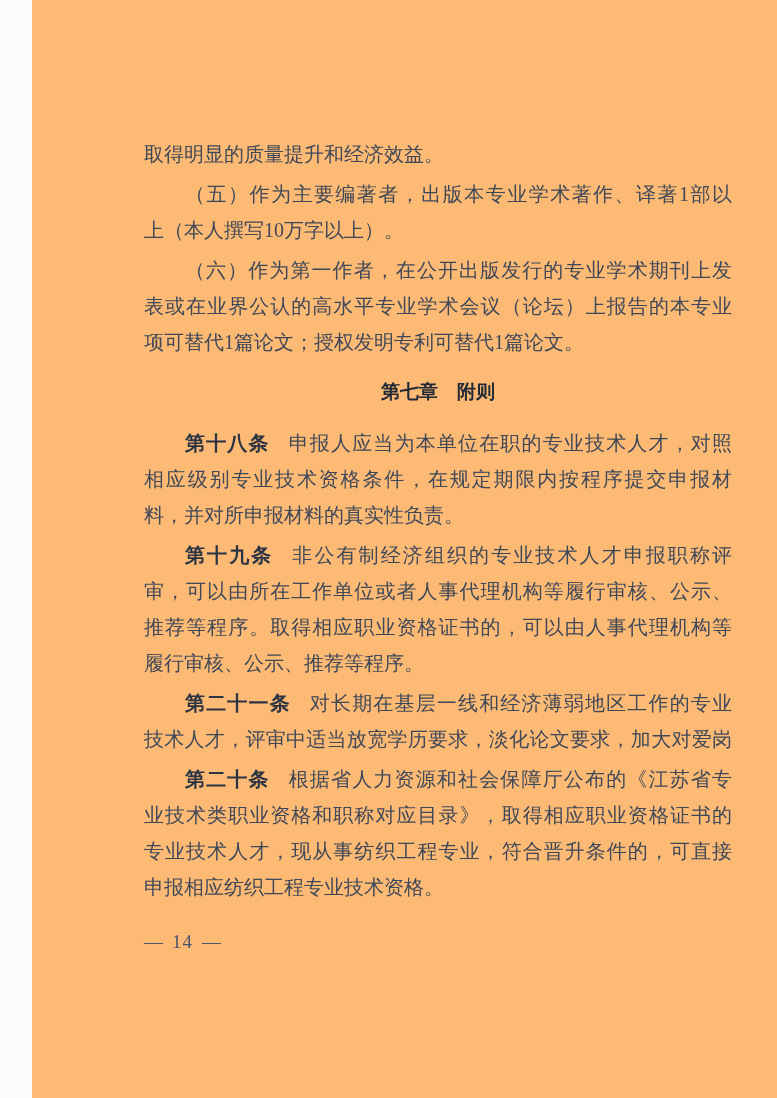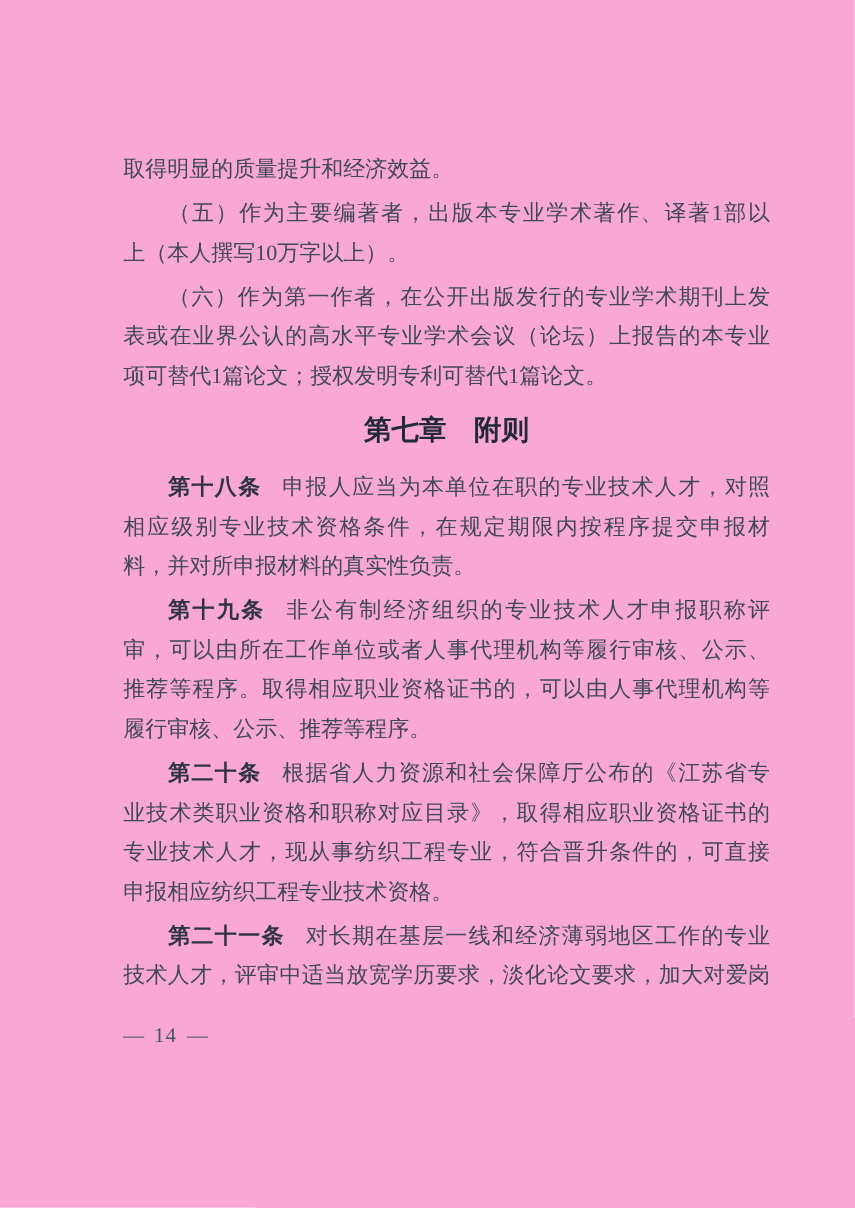--- a/index.html
+++ b/index.html
@@ -5,21 +5,22 @@
   html, body { margin: 0; padding: 0; }
   body {
     width: 777px; height: 1098px;
     background: #fcfcfb;
     position: relative;
     overflow: hidden;
     font-family: "Liberation Serif", "DejaVu Serif", serif;
   }
   .scan-page {
     position: absolute; inset: 0;
-    background: #f9a8d4;
+    background: #fdba74;
+    margin-left: 32px;
   }
   .content {
     position: absolute;
     left: 112px; top: 136px;
     width: 588px;
   }
   .para { margin: 0 0 4px 0; padding: 0; }
   .line {
     font-size: 20px;
     line-height: 36px;
@@ -32,21 +33,21 @@
     text-align: justify;
     text-align-last: justify;
   }
   .para.indent .line.first { text-indent: 41px; }
   .lead {
     font-weight: bold;
     color: #2c3443;
     margin-right: 19px;
   }
   .heading {
-    font-size: 25px;
+    font-size: 19px;
     font-weight: bold;
     color: #232a37;
     text-align: center;
     line-height: 36px;
     height: 36px;
     margin: 14px 0 15px 0;
   }
   .footer {
     position: absolute;
     left: 112px; top: 927px;
@@ -81,28 +82,28 @@
         <div class="line fill">相应级别专业技术资格条件，在规定期限内按程序提交申报材</div>
         <div class="line">料，并对所申报材料的真实性负责。</div>
       </div>
       <div class="para indent">
         <div class="line first fill"><span class="lead">第十九条</span><span>非公有制经济组织的专业技术人才申报职称评</span></div>
         <div class="line fill">审，可以由所在工作单位或者人事代理机构等履行审核、公示、</div>
         <div class="line fill">推荐等程序。取得相应职业资格证书的，可以由人事代理机构等</div>
         <div class="line">履行审核、公示、推荐等程序。</div>
       </div>
       <div class="para indent">
+        <div class="line first fill"><span class="lead">第二十一条</span><span>对长期在基层一线和经济薄弱地区工作的专业</span></div>
+        <div class="line fill">技术人才，评审中适当放宽学历要求，淡化论文要求，加大对爱岗</div>
+      </div>
+      <div class="para indent">
         <div class="line first fill"><span class="lead">第二十条</span><span>根据省人力资源和社会保障厅公布的《江苏省专</span></div>
         <div class="line fill">业技术类职业资格和职称对应目录》，取得相应职业资格证书的</div>
         <div class="line fill">专业技术人才，现从事纺织工程专业，符合晋升条件的，可直接</div>
         <div class="line">申报相应纺织工程专业技术资格。</div>
-      </div>
-      <div class="para indent">
-        <div class="line first fill"><span class="lead">第二十一条</span><span>对长期在基层一线和经济薄弱地区工作的专业</span></div>
-        <div class="line fill">技术人才，评审中适当放宽学历要求，淡化论文要求，加大对爱岗</div>
       </div>
     </div>
 
   <div class="footer">
     <span class="dash">—</span><span class="num">14</span><span class="dash">—</span>
   </div>
 
 </div>
 
 </body></html>

